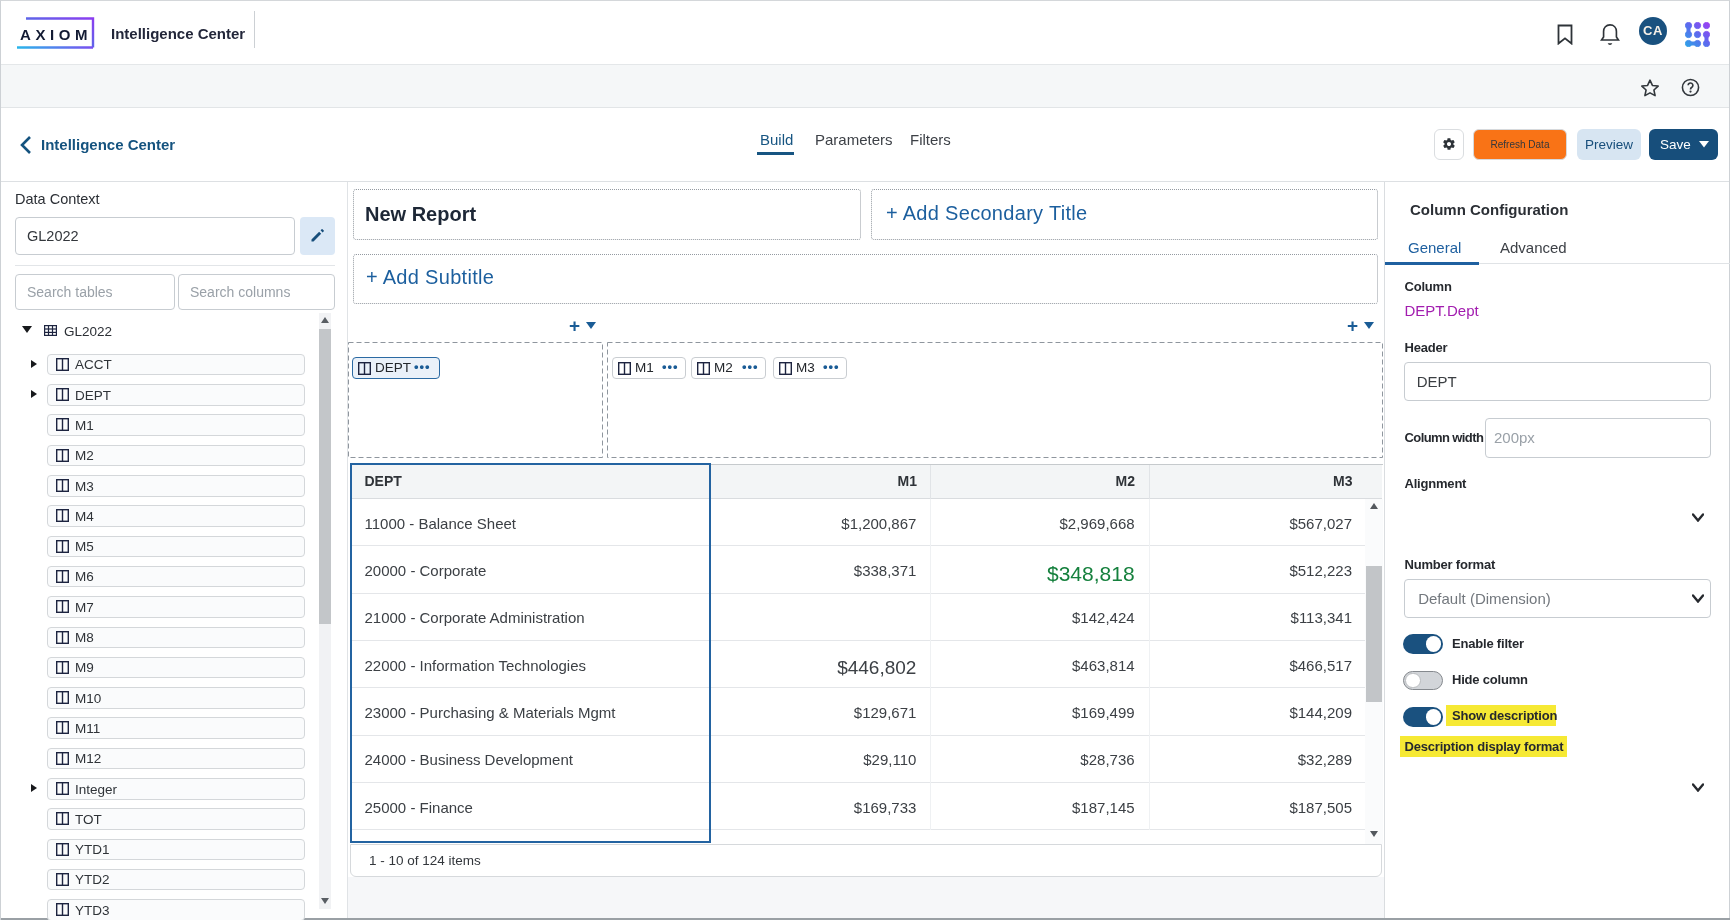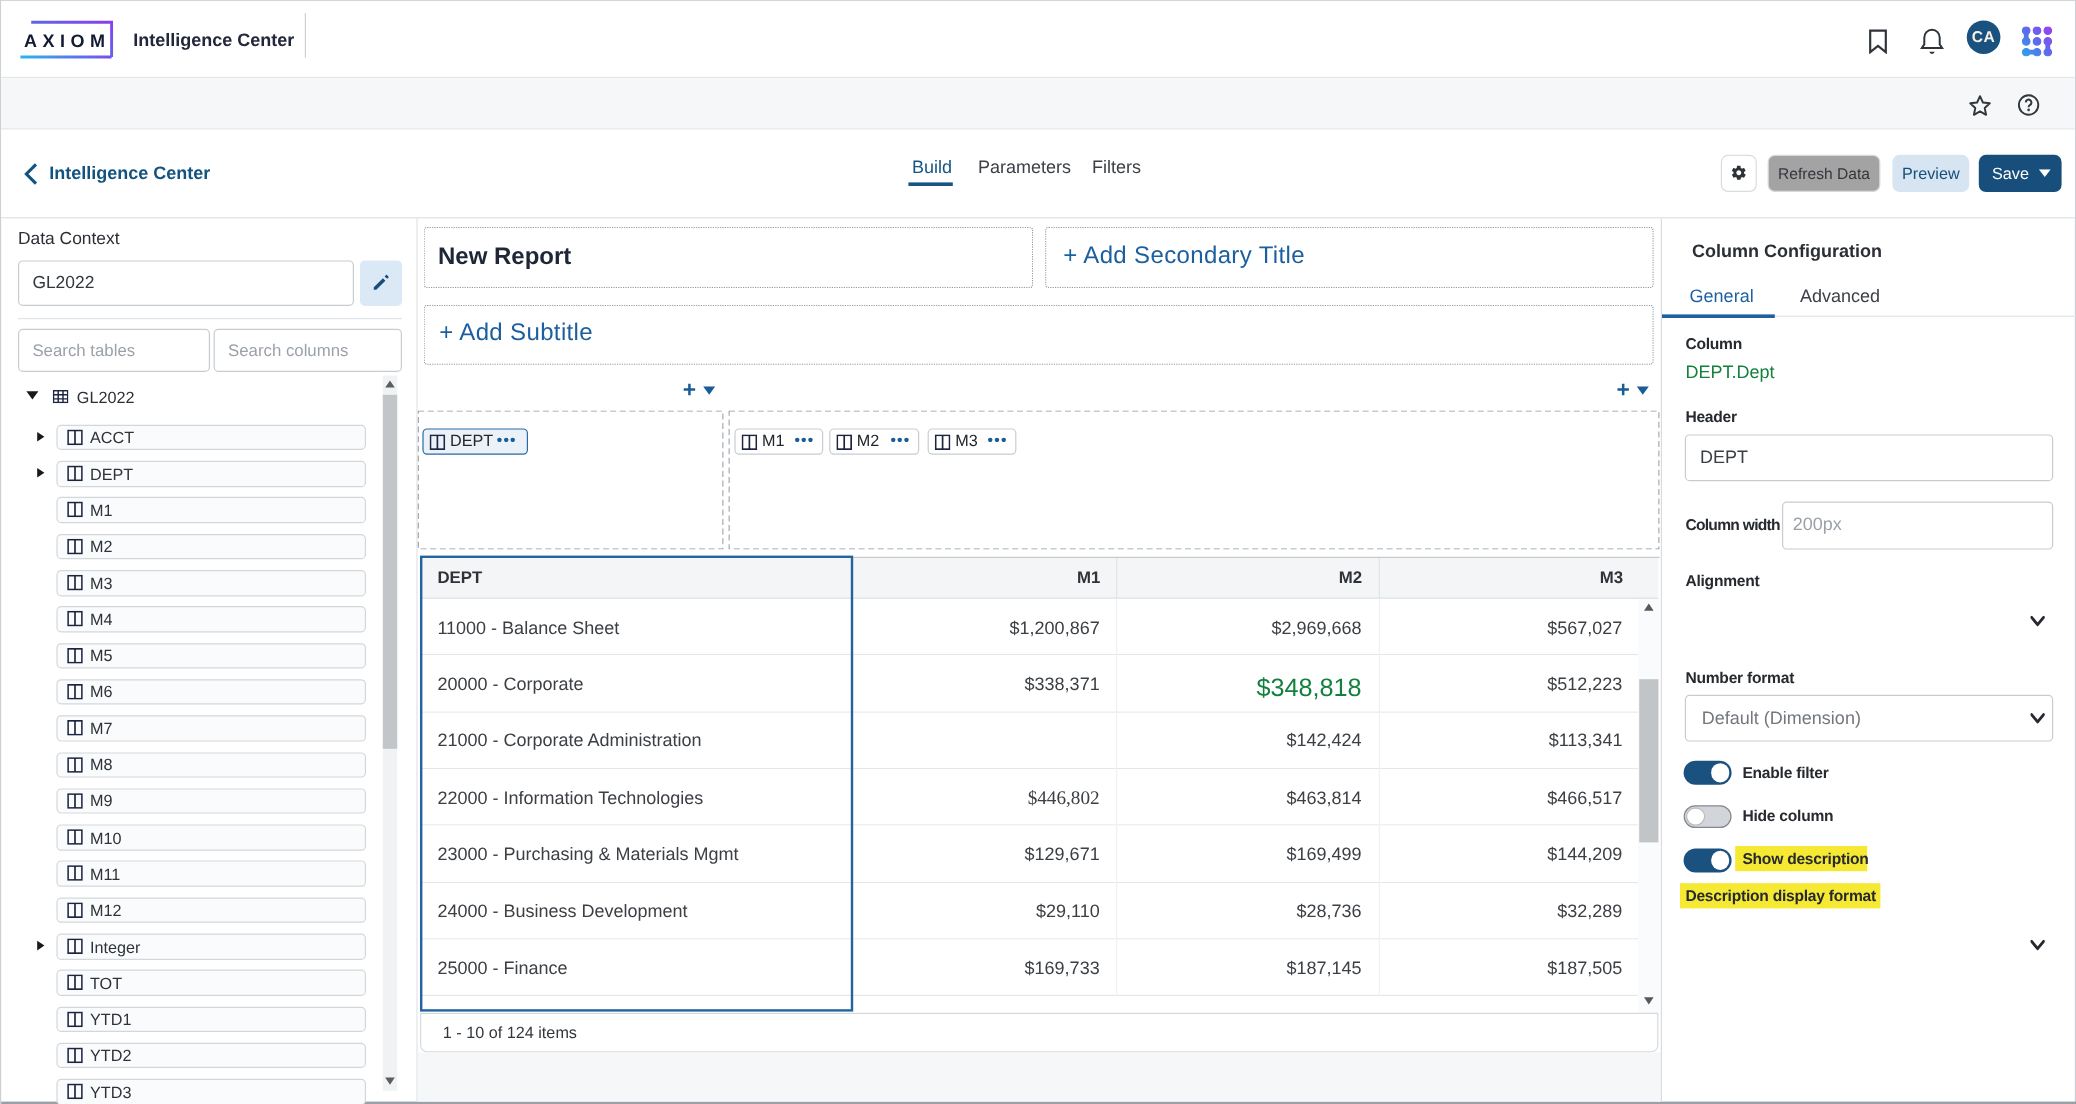--- a/index.html
+++ b/index.html
@@ -93,21 +93,21 @@
 
   <div class="abs" style="left:759px; top:130px; font-size:15px; font-weight:400; color:#175582;">Build</div>
   <div class="abs" style="left:756px; top:151px; width:37px; height:3px; background:#175582;"></div>
   <div class="abs" style="left:814px; top:130px; font-size:15px; color:#3d4147;">Parameters</div>
   <div class="abs" style="left:909px; top:130px; font-size:15px; color:#3d4147;">Filters</div>
 
   <div class="abs" style="left:1433px; top:128px; width:30px; height:31px; border:1px solid #dadde0; border-radius:6px; background:#fff;"></div>
   <svg class="abs" style="left:1441px; top:136px;" width="14" height="14" viewBox="0 0 24 24">
     <path fill="#2e3338" d="M19.4,13 c0-.3.1-.6.1-1s0-.7-.1-1l2.1-1.6c.2-.2.3-.4.1-.7l-2-3.4c-.1-.2-.4-.3-.6-.2l-2.5,1c-.5-.4-1.1-.7-1.7-1l-.4-2.6c0-.2-.2-.4-.5-.4h-4c-.2,0-.4.2-.5.4l-.4,2.6c-.6.2-1.2.6-1.7,1l-2.5-1c-.2-.1-.5,0-.6.2l-2,3.4c-.1.2-.1.5.1.7L4.5,11c0,.3-.1.6-.1,1s0,.7.1,1l-2.1,1.6c-.2.2-.3.4-.1.7l2,3.4c.1.2.4.3.6.2l2.5-1c.5.4,1.1.7,1.7,1l.4,2.6c0,.2.2.4.5.4h4c.2,0,.4-.2.5-.4l.4-2.6c.6-.2,1.2-.6,1.7-1l2.5,1c.2.1.5,0,.6-.2l2-3.4c.1-.2.1-.5-.1-.7L19.4,13z M12,15.5c-1.9,0-3.5-1.6-3.5-3.5s1.6-3.5,3.5-3.5,3.5,1.6,3.5,3.5S13.9,15.5,12,15.5z"></path>
   </svg>
-  <div class="abs" style="left:1472px; top:128px; width:94px; height:31px; border:1px solid #d6d9dc; border-radius:6px; background:#a3a3a3; text-align:center; line-height:29px; font-size:13px; color:#33373c;">Refresh Data</div>
+  <div class="abs" style="left:1472px; top:128px; width:94px; height:31px; border:1px solid #d6d9dc; border-radius:6px; background:#f97316; text-align:center; line-height:29px; font-size:10px; color:#33373c;">Refresh Data</div>
   <div class="abs" style="left:1576px; top:128px; width:64px; height:31px; border-radius:6px; background:#d7e5f2; text-align:center; line-height:31px; font-size:13.5px; color:#174e7b;">Preview</div>
   <div class="abs" style="left:1648px; top:128px; width:69px; height:31px; border-radius:6px; background:#174e7b; color:#fff; font-size:13.5px;">
     <span style="position:absolute; left:11px; top:0; line-height:31px;">Save</span>
     <svg style="position:absolute; right:9px; top:12px;" width="10" height="7" viewBox="0 0 10 7">
         <path d="M0,0 h10 l-5,6.5 z" fill="#fff"></path>
       </svg>
   </div>
   <div class="abs" id="botline"></div>
 
   <div class="abs" style="left:346px; top:181px; width:1px; height:736px; background:#e0e3e6;"></div>
@@ -364,21 +364,21 @@
   <div class="abs" style="left:755.4px; top:560.8px; width:160px; text-align:right; font-size:15px; color:#3c4045;">$338,371</div>
   <div class="abs" style="left:973.5999999999999px; top:560.8px; width:160px; text-align:right; font-size:21px; color:#15803d;">$348,818</div>
   <div class="abs" style="left:1191.0px; top:560.8px; width:160px; text-align:right; font-size:15px; color:#3c4045;">$512,223</div>
   <div class="abs" style="left:349.7px; top:592.7px; width:1014.3px; height:47.33px; background:#fff; border-bottom:1px solid #e4e6e9;"></div>
   <div class="abs" style="left:363.5px; top:608.2px; font-size:15px; color:#3c4045;">21000 - Corporate Administration</div>
   <div class="abs" style="left:755.4px; top:608.2px; width:160px; text-align:right; font-size:15px; color:#3c4045;margin-top:41px;">$109,424</div>
   <div class="abs" style="left:973.5999999999999px; top:608.2px; width:160px; text-align:right; font-size:15px; color:#3c4045;">$142,424</div>
   <div class="abs" style="left:1191.0px; top:608.2px; width:160px; text-align:right; font-size:15px; color:#3c4045;">$113,341</div>
   <div class="abs" style="left:349.7px; top:640.0px; width:1014.3px; height:47.33px; background:#fff; border-bottom:1px solid #e4e6e9;"></div>
   <div class="abs" style="left:363.5px; top:655.5px; font-size:15px; color:#3c4045;">22000 - Information Technologies</div>
-  <div class="abs" style="left:755.4px; top:655.5px; width:160px; text-align:right; font-size:16px; color:#3c4045;font-family:Liberation Serif, serif;">$446,802</div>
+  <div class="abs" style="left:755.4px; top:655.5px; width:160px; text-align:right; font-size:19px; color:#3c4045;">$446,802</div>
   <div class="abs" style="left:973.5999999999999px; top:655.5px; width:160px; text-align:right; font-size:15px; color:#3c4045;">$463,814</div>
   <div class="abs" style="left:1191.0px; top:655.5px; width:160px; text-align:right; font-size:15px; color:#3c4045;">$466,517</div>
   <div class="abs" style="left:349.7px; top:687.3px; width:1014.3px; height:47.33px; background:#fff; border-bottom:1px solid #e4e6e9;"></div>
   <div class="abs" style="left:363.5px; top:702.8px; font-size:15px; color:#3c4045;">23000 - Purchasing &amp; Materials Mgmt</div>
   <div class="abs" style="left:755.4px; top:702.8px; width:160px; text-align:right; font-size:15px; color:#3c4045;">$129,671</div>
   <div class="abs" style="left:973.5999999999999px; top:702.8px; width:160px; text-align:right; font-size:15px; color:#3c4045;">$169,499</div>
   <div class="abs" style="left:1191.0px; top:702.8px; width:160px; text-align:right; font-size:15px; color:#3c4045;">$144,209</div>
   <div class="abs" style="left:349.7px; top:734.7px; width:1014.3px; height:47.33px; background:#fff; border-bottom:1px solid #e4e6e9;"></div>
   <div class="abs" style="left:363.5px; top:750.2px; font-size:15px; color:#3c4045;">24000 - Business Development</div>
   <div class="abs" style="left:755.4px; top:750.2px; width:160px; text-align:right; font-size:15px; color:#3c4045;">$29,110</div>
@@ -404,21 +404,21 @@
 
   <div class="abs" style="left:347px; top:876px; width:1036px; height:41px; background:#f6f7f9;"></div>
 
   <div class="abs" style="left:1383px; top:181px; width:1px; height:736px; background:#dadde0;"></div>
   <div class="abs" style="left:1409px; top:200px; font-size:15px; font-weight:700; color:#2b2f35;">Column Configuration</div>
   <div class="abs" style="left:1407px; top:238px; font-size:15px; color:#1f60a0;">General</div>
   <div class="abs" style="left:1499px; top:238px; font-size:15px; color:#3d4147;">Advanced</div>
   <div class="abs" style="left:1384px; top:262px; width:345px; height:1px; background:#e0e3e6;"></div>
   <div class="abs" style="left:1384px; top:260.5px; width:94px; height:3px; background:#1f60a0;"></div>
   <div class="abs lbl" style="left:1403.5px; top:278px;">Column</div>
-  <div class="abs" style="left:1403.5px; top:301px; font-size:15px; color:#15803d;">DEPT.Dept</div>
+  <div class="abs" style="left:1403.5px; top:301px; font-size:15px; color:#a21caf;">DEPT.Dept</div>
   <div class="abs lbl" style="left:1403.5px; top:339px;">Header</div>
   <div class="abs inp" style="left:1402.7px; top:361px; width:307.5px; height:38.5px; font-size:15px; color:#3a3e42; line-height:37px; padding-left:12px;">DEPT</div>
   <div class="abs lbl" style="left:1403.5px; top:429px; letter-spacing:-0.6px;">Column width</div>
   <div class="abs inp ph" style="left:1484px; top:417px; width:226px; height:40px; font-size:15px; line-height:38px; padding-left:8px;">200px</div>
   <div class="abs lbl" style="left:1403.5px; top:475px;">Alignment</div>
   <svg class="abs" style="left:1691px; top:512px;" width="12" height="9" viewBox="0 0 12 9">
       <path d="M1,1.5 L6,7.5 L11,1.5" fill="none" stroke="#26292e" stroke-width="2.4" stroke-linecap="round"></path>
     </svg>
   <div class="abs lbl" style="left:1403.5px; top:556px;">Number format</div>
   <div class="abs inp" style="left:1402.7px; top:578px; width:307.5px; height:39px; font-size:15px; color:#73787e; line-height:37px; padding-left:13.5px;">Default (Dimension)</div>

